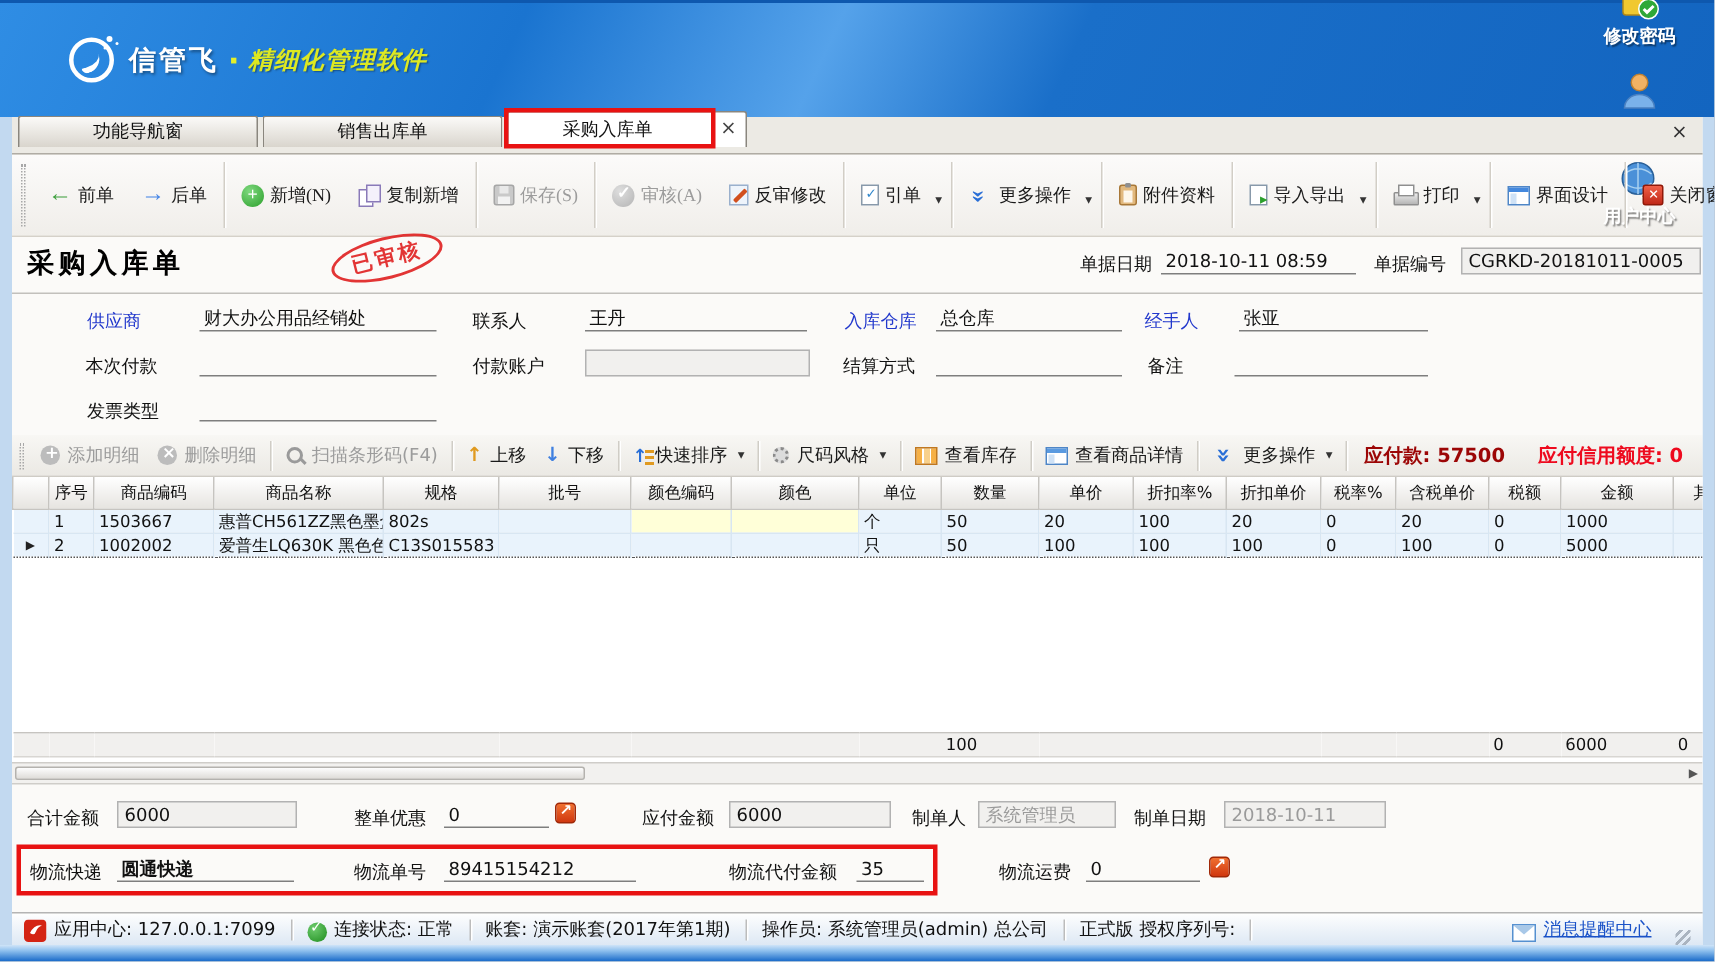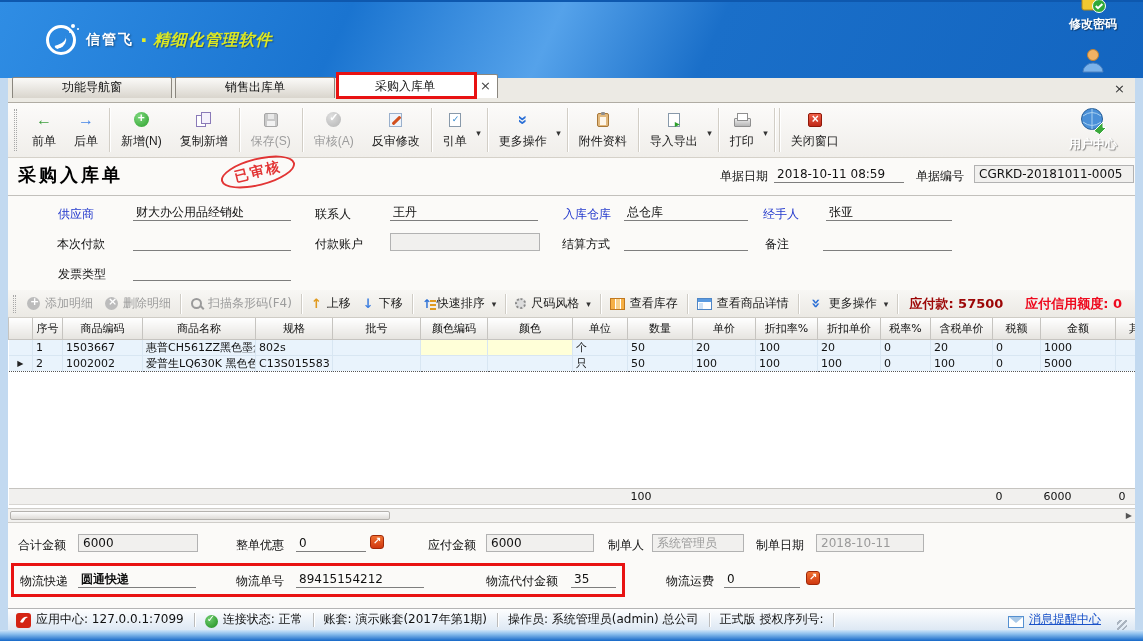--- a/index.html
+++ b/index.html
@@ -3,41 +3,41 @@
 <meta charset="utf-8">
 <style>
   html,body{margin:0;padding:0;background:#8aa8c8;}
   *{box-sizing:border-box;}
   .win{width:1143px;height:641px;position:relative;font-family:"DejaVu Sans",sans-serif;font-size:12px;color:#111;background:#fbfaf8;overflow:hidden;}
   
   .titlebar{height:78px;background:linear-gradient(115deg,#2f8de4 0%,#1a74d0 30%,#55a2ea 48%,#1a6fc9 62%,#1365c0 100%);border-top:2px solid #0e58ae;display:flex;align-items:center;padding:0 14px 0 46px;}
   .logo-mark{width:30px;height:30px;border-radius:50%;border:3px solid #fff;position:relative;margin-right:10px;flex:0 0 auto;}
   .logo-mark::before{content:"";position:absolute;left:4px;top:6px;width:14px;height:10px;border-bottom:4px solid #fff;border-radius:0 0 10px 4px;transform:rotate(-18deg);}
   .logo-mark::after{content:"";position:absolute;right:-2px;top:-4px;width:4px;height:4px;background:#fff;border-radius:50%;box-shadow:5px 3px 0 -1px #fff,-3px 6px 0 -1px #fff;}
-  .logo-text{color:#fff;font-size:14px;font-weight:bold;letter-spacing:2px;text-shadow:1px 1px 2px rgba(0,0,0,.4);}
+  .logo-text{color:#fff;font-size:18px;font-weight:bold;letter-spacing:2px;text-shadow:1px 1px 2px rgba(0,0,0,.4);}
   .logo-dot{color:#e3ef2a;font-size:20px;font-weight:bold;margin:0 6px;}
   .tagline{color:#dde821;font-size:16px;font-weight:bold;font-style:italic;letter-spacing:1px;text-shadow:1px 1px 1px rgba(0,0,0,.35);}
   .qa{margin-left:auto;display:flex;gap:14px;flex-direction:column;}
   .qa-item{display:flex;flex-direction:column;align-items:center;justify-content:center;gap:2px;min-width:72px;cursor:pointer;}
   .qa-label{color:#fff;font-weight:bold;font-size:12px;text-shadow:1px 1px 1px rgba(0,0,0,.45);white-space:nowrap;}
   .svgic{display:inline-flex;align-items:center;justify-content:center;}
   
   .frame{border-left:8px solid #c2d9f0;border-right:8px solid #c2d9f0;}
   
   .tabstrip{display:flex;align-items:flex-end;height:25px;background:#eceae4;border-bottom:1px solid #b0aca4;padding:0 6px 4px 4px;position:relative;}
   .tab{height:21px;line-height:19px;min-width:160px;text-align:center;background:linear-gradient(#fbfaf8,#d9d5cd);border:1px solid #8a867e;border-bottom:none;border-radius:2px 2px 0 0;margin-right:3px;white-space:nowrap;position:relative;cursor:pointer;}
   .tab.active{background:#fff;height:24px;line-height:22px;z-index:2;padding-right:26px;}
   .tab-close{position:absolute;right:6px;top:0;color:#444;font-size:13px;}
   .red-annot{position:absolute;left:-3px;top:-3px;right:20px;bottom:-1px;border:3px solid #e81212;pointer-events:none;}
   .strip-close{margin-left:auto;align-self:center;color:#333;font-size:13px;padding:0 4px;cursor:pointer;}
   
   .toolbar{height:55px;background:linear-gradient(#fcfbfa,#f0eeea);border-bottom:1px solid #d5d1c9;display:flex;align-items:center;padding-left:4px;}
   .vgrip{width:3px;height:42px;border-left:1px dotted #a8a8a8;border-right:1px dotted #a8a8a8;margin:0 6px 0 2px;flex:0 0 auto;}
   .vgrip.sm{height:18px;margin:0 5px 0 1px;}
-  .tb-btn{display:flex;flex-direction:column;align-items:center;justify-content:center;gap:4px;height:48px;padding:2px 9px;position:relative;border:none;background:transparent;font-family:Liberation Sans, sans-serif;font-size:12px;cursor:pointer;}
+  .tb-btn{display:flex;flex-direction:row;align-items:center;justify-content:center;gap:4px;height:48px;padding:2px 9px;position:relative;border:none;background:transparent;font-family:Liberation Serif, serif;font-size:12px;cursor:pointer;}
   .tb-btn .tb-label{white-space:nowrap;color:#1a1a1a;}
   .tb-btn.disabled .tb-label{color:#9c9c9c;}
   .tb-btn.dd{padding-right:18px;}
   .tb-dd{position:absolute;right:4px;top:22px;font-size:9px;color:#333;}
   .tb-icon{height:18px;display:flex;align-items:center;justify-content:center;}
   .tb-sep{width:1px;height:44px;background:#d2cec6;box-shadow:1px 0 0 #fff;margin:0 2px;flex:0 0 auto;}
   
   .ic{display:inline-block;position:relative;}
   .i-prev-doc-icon::before{content:"←";color:#3fa03f;font-weight:bold;font-size:16px;}
   .i-next-doc-icon::before{content:"→";color:#4585e6;font-weight:bold;font-size:16px;}
@@ -308,20 +308,26 @@
         </button>
         <div class="tb-sep"></div>
         <button class="tb-btn dd">
           <span class="tb-icon">
             <span class="ic i-print-icon"></span>
           </span>
           <span class="tb-label">打印</span>
           <span class="tb-dd">▾</span>
         </button>
         <div class="tb-sep"></div>
+        <button class="tb-btn">
+          <span class="tb-icon">
+            <span class="ic i-ui-design-icon"></span>
+          </span>
+          <span class="tb-label">界面设计</span>
+        </button>
         <div class="tb-sep"></div>
         <button class="tb-btn">
           <span class="tb-icon">
             <span class="ic i-close-window-icon"></span>
           </span>
           <span class="tb-label">关闭窗口</span>
         </button>
       </div>
 
     <div class="doc-header">

